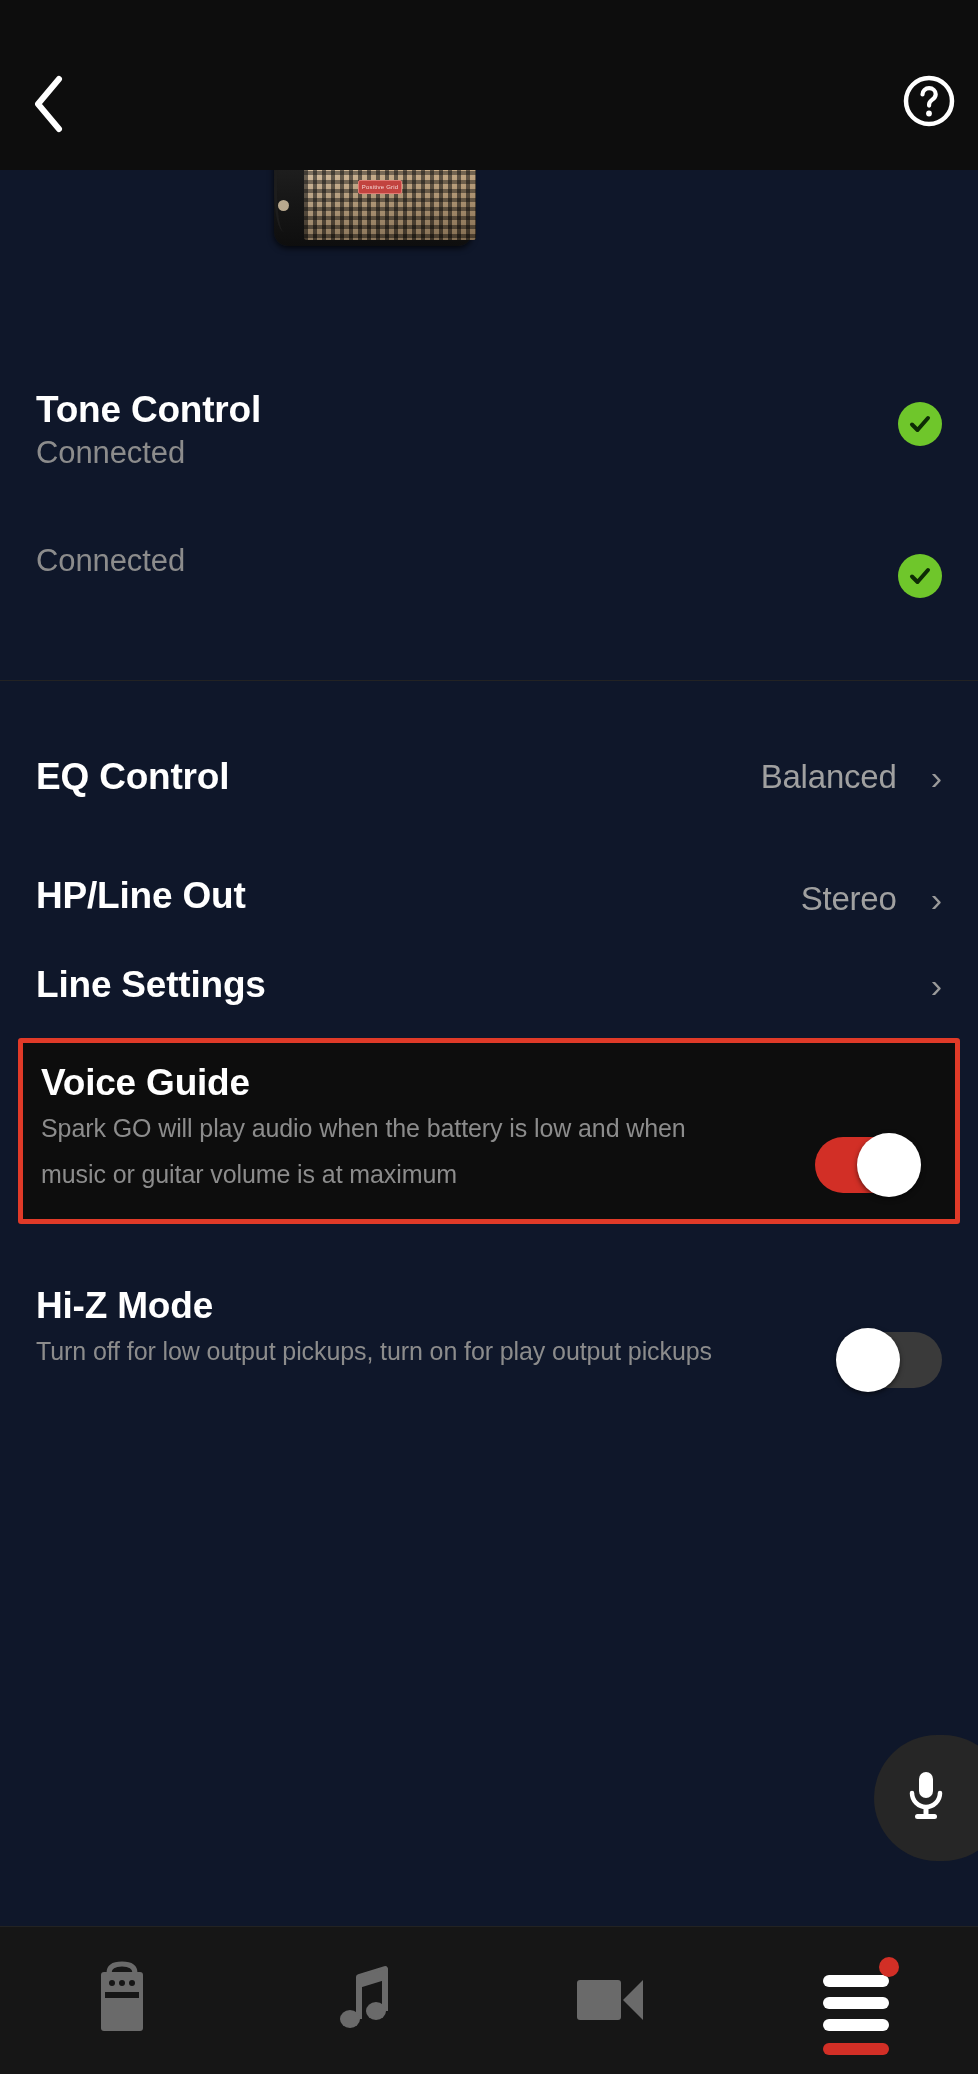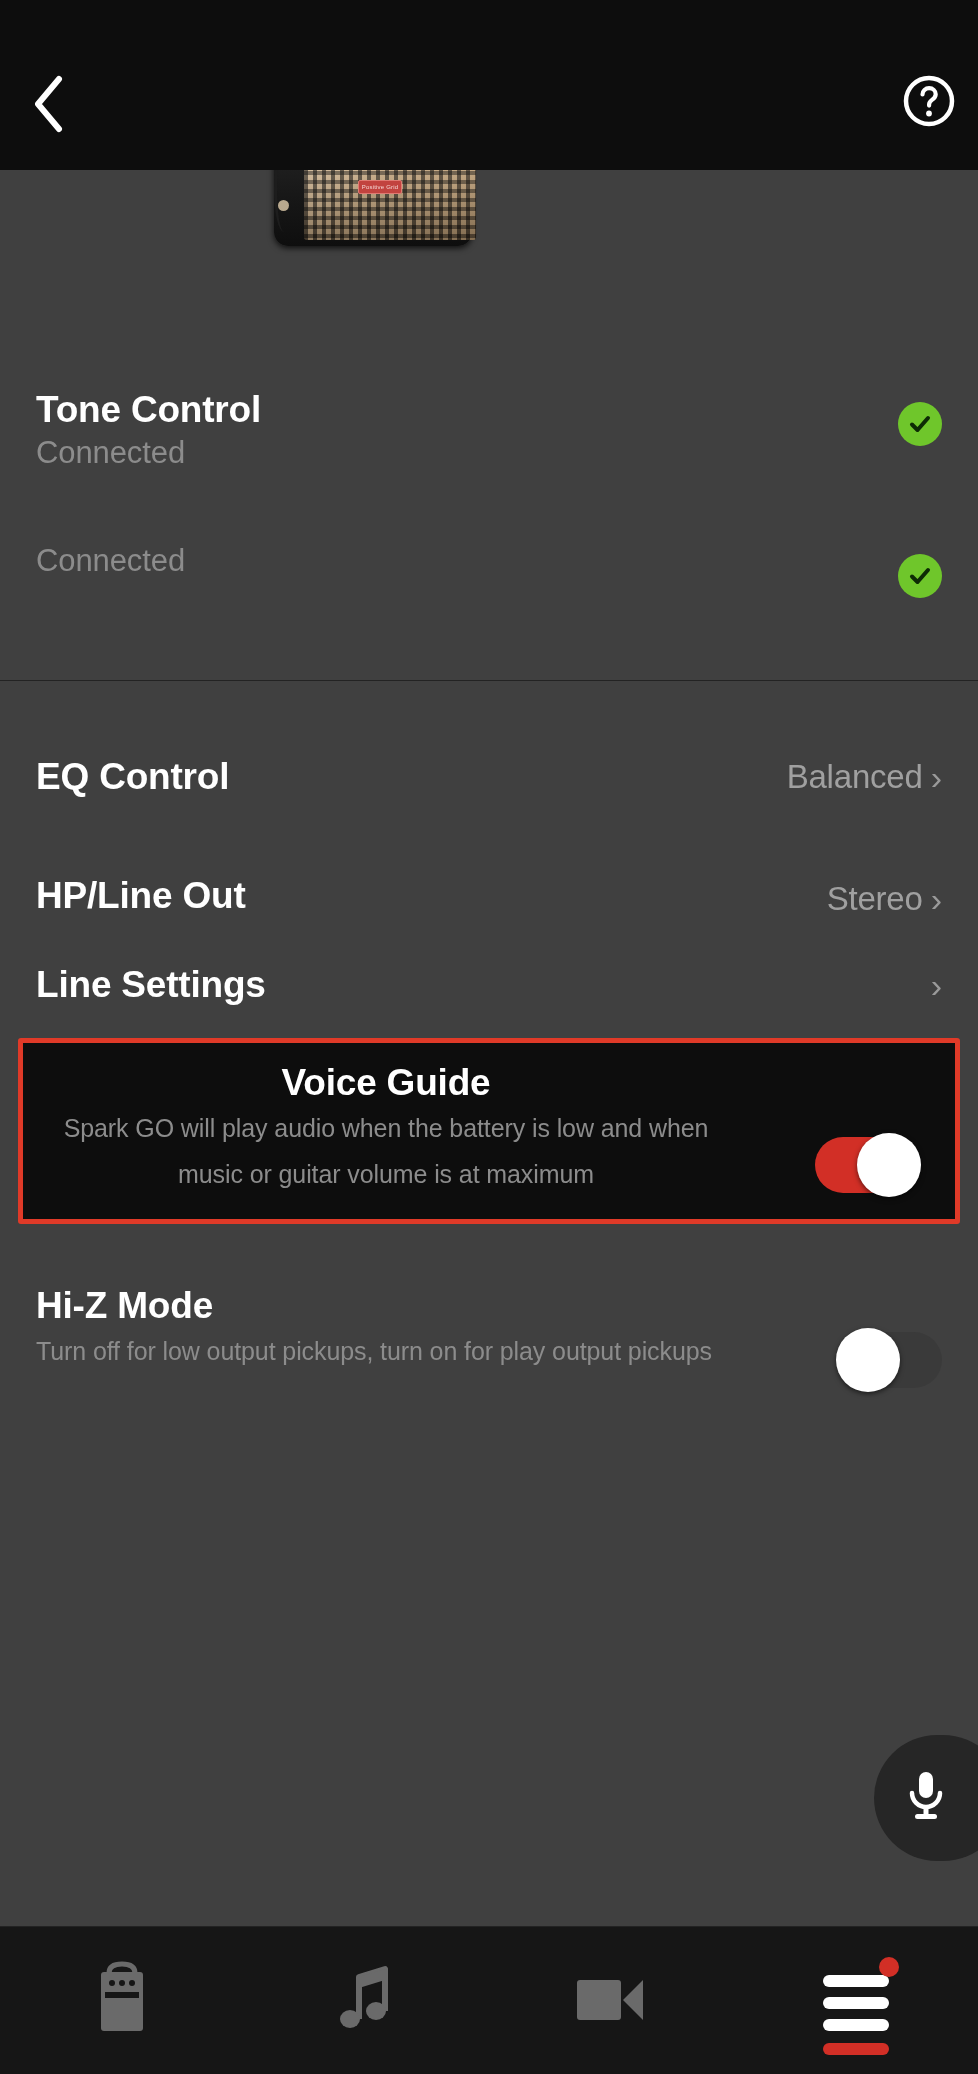--- a/index.html
+++ b/index.html
@@ -7,21 +7,21 @@
     width: 978px;
     height: 2074px;
     background: #000000;
     font-family: "Liberation Sans", sans-serif;
     overflow: hidden;
   }
   .phone {
     position: relative;
     width: 978px;
     height: 2074px;
-    background: #404040;
+    background: #0f172a;
   }
 
   
   .topbar {
     position: absolute;
     top: 0; left: 0;
     width: 978px;
     height: 170px;
     background: #0d0d0d;
     z-index: 6;
@@ -154,21 +154,21 @@
   }
 
   .nav-row {
     display: flex;
     align-items: center;
     justify-content: space-between;
   }
   .nav-right {
     display: flex;
     align-items: center;
-    gap: 8px;
+    gap: 34px;
   }
   .nav-value {
     color: #a0a0a0;
     font-size: 33px;
     letter-spacing: -0.2px;
   }
   .chev {
     color: #9a9a9a;
     font-size: 34px;
     line-height: 34px;
@@ -352,21 +352,21 @@
     </div>
 
     <div class="row nav-row" style="top:948px; height:74px;">
       <div class="row-title">Line Settings</div>
       <div class="nav-right">
         <span class="nav-value"></span>
         <span class="chev">›</span>
       </div>
     </div>
 
-    <div class="highlight-box" style="top:1038px; height:186px;text-align:center;">
+    <div class="highlight-box" style="top:1038px; height:186px;">
       <div class="toggle-row" style="padding:18px 20px 20px 18px;">
         <div class="toggle-text">
           <div class="row-title">Voice Guide</div>
           <div class="toggle-desc">Spark GO will play audio when the battery is low and when music or guitar volume is at maximum</div>
         </div>
         <div class="switch on" style="margin-top:76px; margin-right:20px;">
           <div class="knob"></div>
         </div>
       </div>
     </div>

